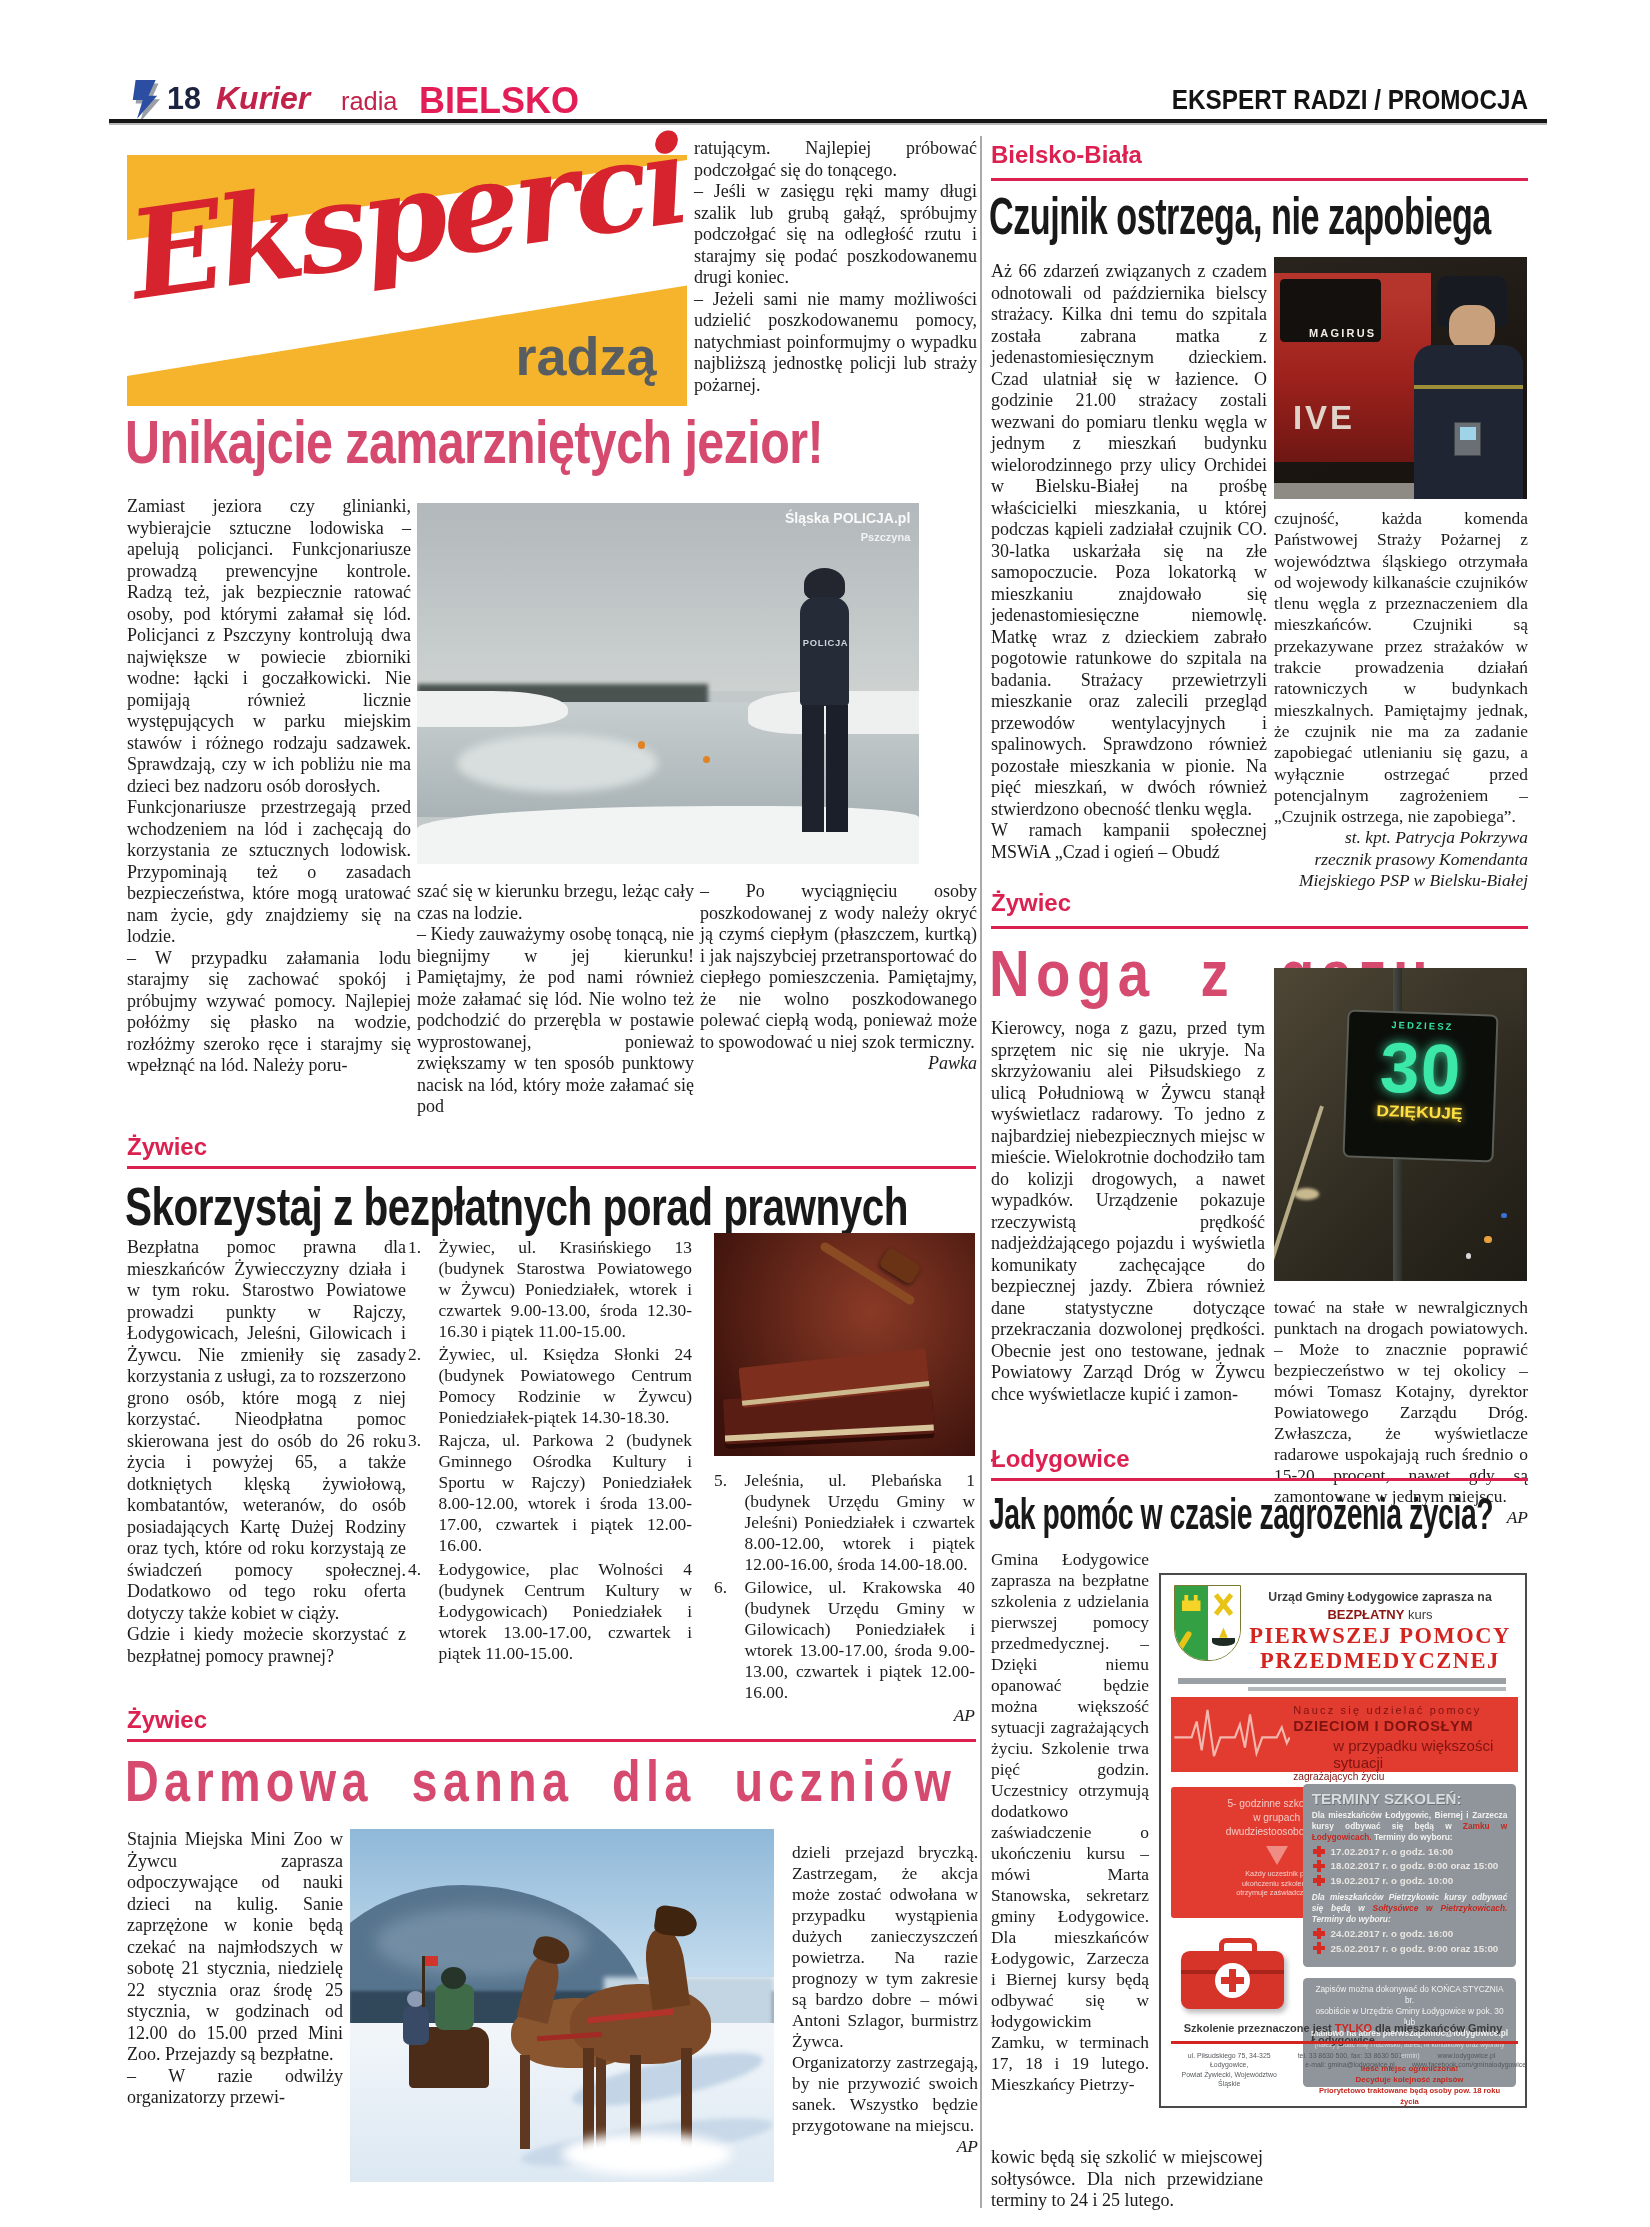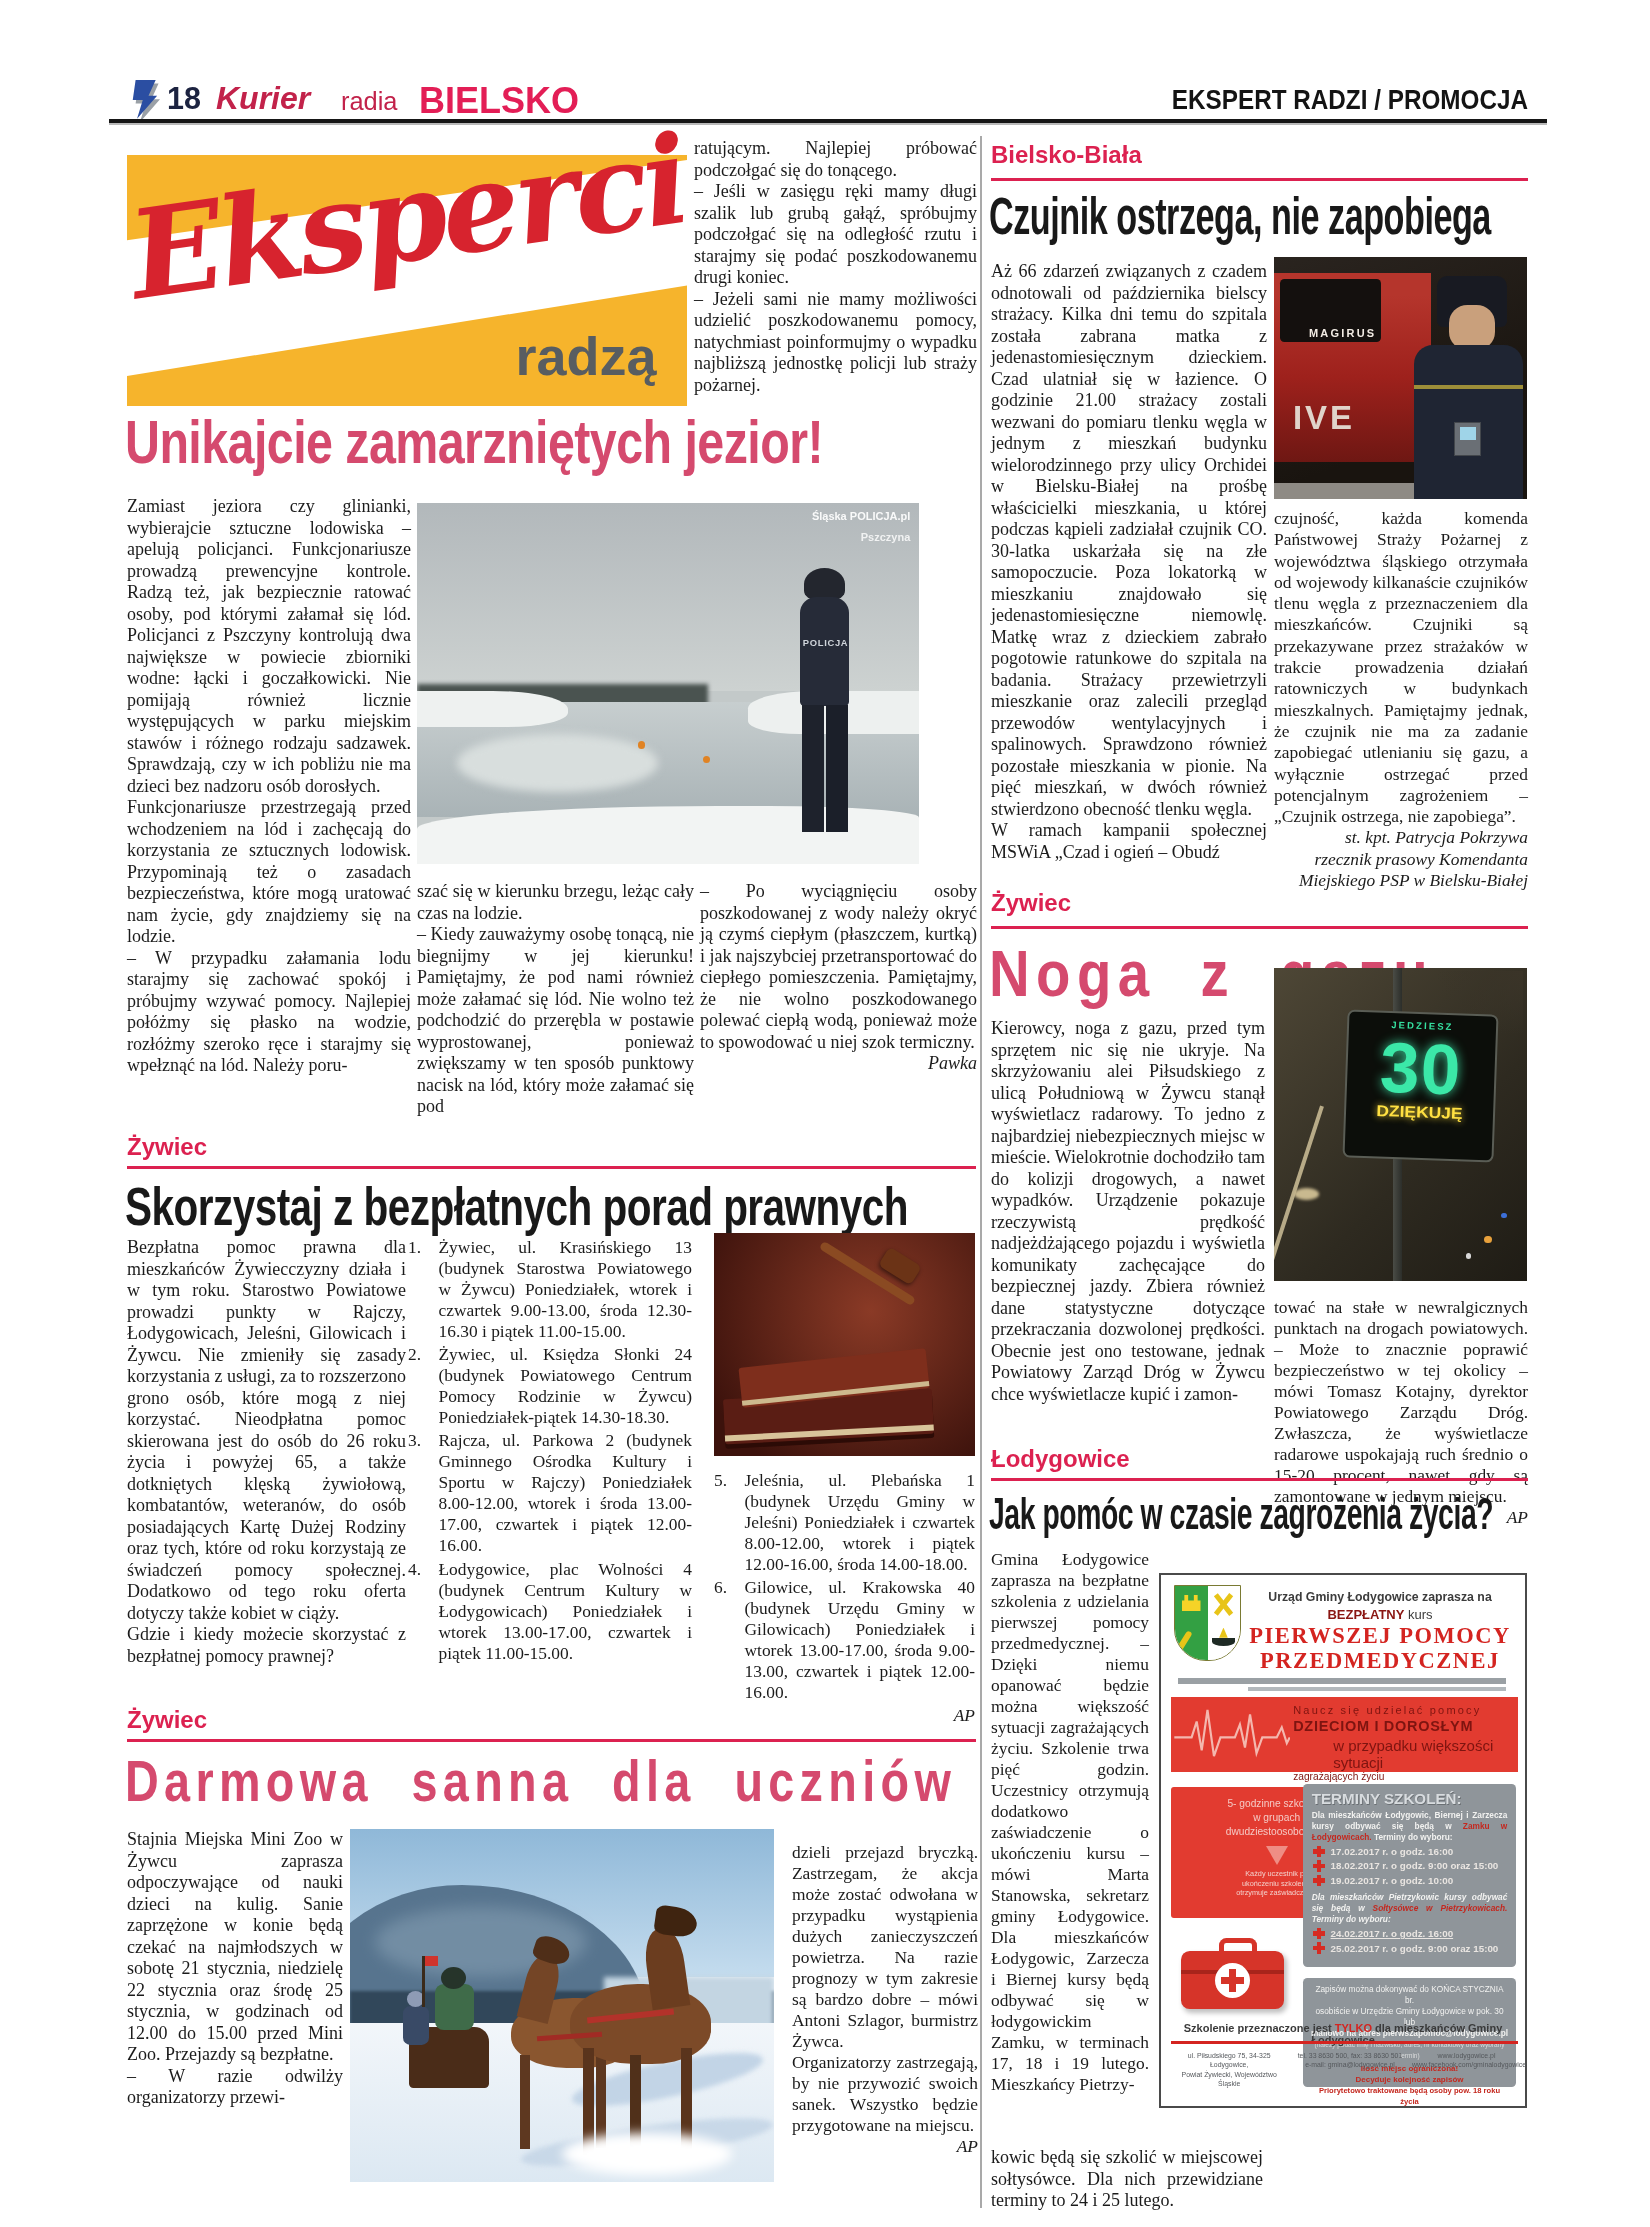--- a/index.html
+++ b/index.html
@@ -106,21 +106,21 @@
     <div class="abs" style="right:0;top:52%;width:34%;height:12%;background:#edf0ef;border-radius:40% 0 0 30%;"></div>
     <div class="abs" style="left:0;bottom:0;width:100%;height:16%;background:#f2f4f3;border-radius:60% 30% 0 0/40% 20% 0 0;"></div>
     <div class="abs" style="left:44%;top:66%;width:7.3px;height:7.3px;border-radius:50%;background:#e08324;"></div>
     <div class="abs" style="left:57%;top:70%;width:7.3px;height:7.3px;border-radius:50%;background:#e08324;"></div>
 
     <div class="abs" style="left:77%;top:18%;width:41px;height:32px;background:#23262e;border-radius:50% 50% 30% 30%;"></div>
     <div class="abs" style="left:76.2%;top:26%;width:49px;height:109px;background:#262b38;border-radius:16px 16px 4.4px 4.4px;"></div>
     <div class="abs sans" style="left:76.8%;top:37%;width:46px;font-size:9.4px;font-weight:bold;letter-spacing:0.7px;color:#cfd4da;text-align:center;">POLICJA</div>
     <div class="abs" style="left:76.6%;top:56%;width:22px;height:127px;background:#1e222c;"></div>
     <div class="abs" style="left:81.4%;top:56%;width:22px;height:127px;background:#1b1f29;"></div>
-    <div class="abs sans" style="right:8.7px;top:7.3px;text-align:center;color:rgba(255,255,255,.92);font-size:11px;font-weight:bold;">Śląska POLICJA.pl</div>
+    <div class="abs sans" style="right:8.7px;top:7.3px;text-align:center;color:rgba(255,255,255,.92);font-size:14px;font-weight:bold;">Śląska POLICJA.pl</div>
     <div class="abs sans" style="right:8.7px;top:27.6px;text-align:right;color:rgba(255,255,255,.8);font-size:11px;font-weight:bold;">Pszczyna</div>
   </div>
 
   <div class="abs body" style="left:417px;top:881px;width:277px;">szać się w kierunku brzegu, leżąc cały czas na lodzie.
 – Kiedy zauważymy osobę tonącą, nie biegnijmy w jej kierunku! Pamiętajmy, że pod nami również może załamać się lód. Nie wolno też podchodzić do przerębla w postawie wyprostowanej, ponieważ zwiększamy w ten sposób punktowy nacisk na lód, który może załamać się pod</div>
   <div class="abs" style="left:700px;top:881px;width:277px;">
     <div class="body">– Po wyciągnięciu osoby poszkodowanej z wody należy okryć ją czymś ciepłym (płaszczem, kurtką) i jak najszybciej przetransportować do ciepłego pomieszczenia. Pamiętajmy, że nie wolno poszkodowanego polewać ciepłą wodą, ponieważ może to spowodować u niej szok termiczny.</div>
     <div class="sig">Pawka</div>
   </div>
 
@@ -319,21 +319,21 @@
         </div>
       <div class="crossrow">
           <span class="cross"></span>
           <span class="sans blurry" style="font-size:9.8px;font-weight:bold;color:#e9e5e1;">19.02.2017 r. o godz. 10:00</span>
         </div>
       <div class="sans blurry" style="margin:5.8px 8.7px 0;font-size:8.3px;font-weight:bold;line-height:11px;text-align:justify;font-style:italic;">
         <span>Dla mieszkańców Pietrzykowic kursy odbywać się będą w </span><span style="color:#c4281f;">Sołtysówce w Pietrzykowicach.</span><span> Terminy do wyboru:</span>
       </div>
       <div class="crossrow">
           <span class="cross"></span>
-          <span class="sans blurry" style="font-size:9.8px;font-weight:bold;color:#e9e5e1;text-decoration:underline;">24.02.2017 r. o godz. 16:00</span>
+          <span class="sans blurry" style="font-size:9.8px;font-weight:bold;color:#e9e5e1;">24.02.2017 r. o godz. 16:00</span>
         </div>
       <div class="crossrow">
           <span class="cross"></span>
           <span class="sans blurry" style="font-size:9.8px;font-weight:bold;color:#e9e5e1;">25.02.2017 r. o godz. 9:00 oraz 15:00</span>
         </div>
     </div>
 
     <div class="abs" style="left:20.3px;top:363px;width:103px;height:78px;">
       <div class="abs" style="left:0;top:13px;width:103px;height:58px;background:#d63429;border-radius:8.7px;box-shadow:2.2px 3.6px 5.8px rgba(0,0,0,.25);"></div>
       <div class="abs" style="left:0;top:32px;width:103px;height:4.4px;background:#a8241b;"></div>

